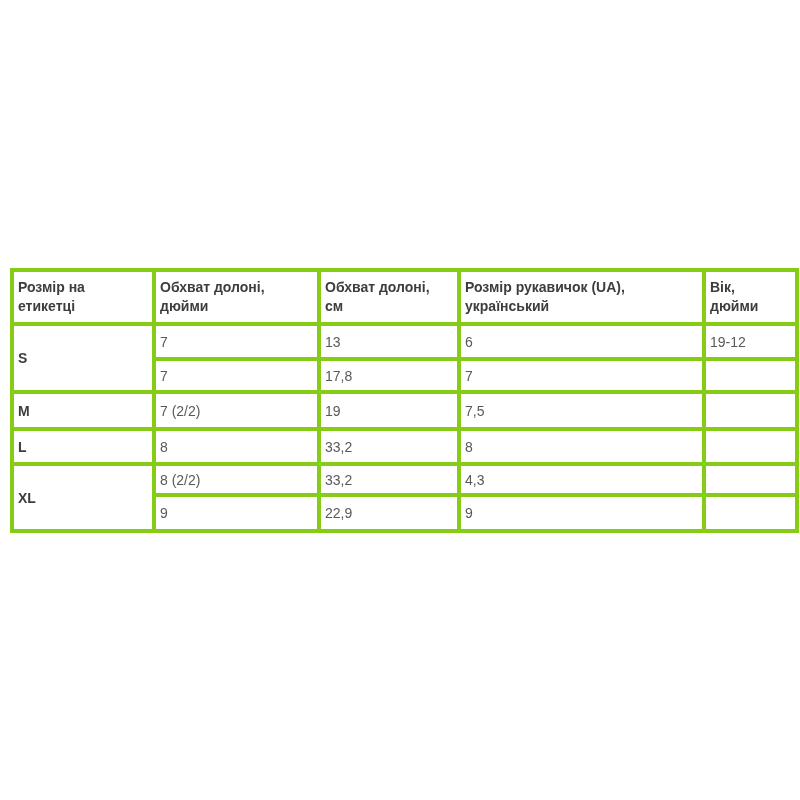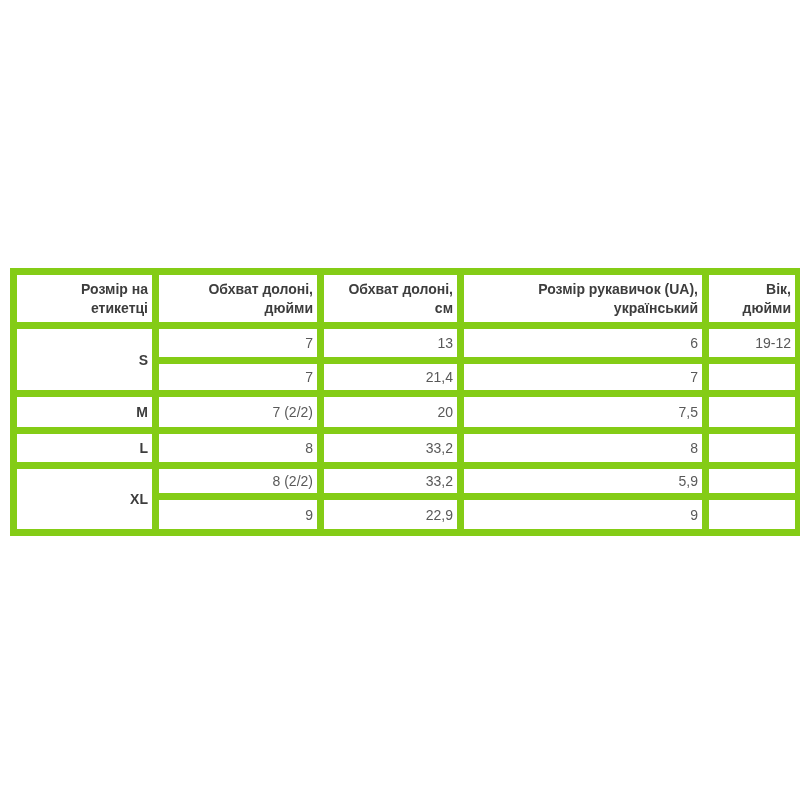--- a/index.html
+++ b/index.html
@@ -20,22 +20,22 @@
     left: 10px;
     top: 268px;
     width: 785px;
     border-collapse: collapse;
     border: 2px solid #8a8a8a;
     table-layout: fixed;
     background: #ffffff;
   }
   table.size-chart th,
   table.size-chart td {
-    border: 7px solid #84cc16;
-    text-align: right;
+    border: 4px solid #84cc16;
+    text-align: left;
     vertical-align: middle;
     padding: 4px 4px;
     overflow: hidden;
   }
   table.size-chart th {
     font-size: 14px;
     font-weight: bold;
     color: #3d3d3d;
     line-height: 19px;
     white-space: pre-line;
@@ -86,43 +86,43 @@
     <tbody>
       <tr class="r1">
         <td class="lbl" rowspan="2">S</td>
         <td>7</td>
         <td>13</td>
         <td>6</td>
         <td>19-12</td>
       </tr>
       <tr class="r2">
         <td>7</td>
-        <td>21,4</td>
+        <td>17,8</td>
         <td>7</td>
         <td></td>
       </tr>
       <tr class="r3">
         <td class="lbl">M</td>
         <td>7 (2/2)</td>
-        <td>20</td>
+        <td>19</td>
         <td>7,5</td>
         <td></td>
       </tr>
       <tr class="r4">
         <td class="lbl">L</td>
         <td>8</td>
         <td>33,2</td>
         <td>8</td>
         <td></td>
       </tr>
       <tr class="r5">
         <td class="lbl" rowspan="2">XL</td>
         <td>8 (2/2)</td>
         <td>33,2</td>
-        <td>5,9</td>
+        <td>4,3</td>
         <td></td>
       </tr>
       <tr class="r6">
         <td>9</td>
         <td>22,9</td>
         <td>9</td>
         <td></td>
       </tr>
     </tbody>
   </table>

